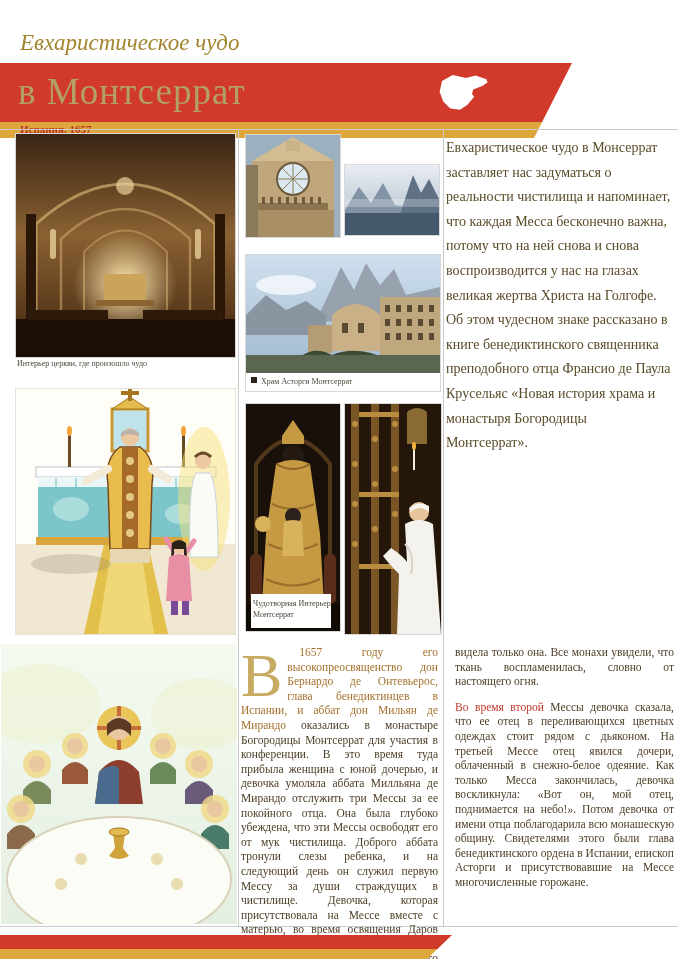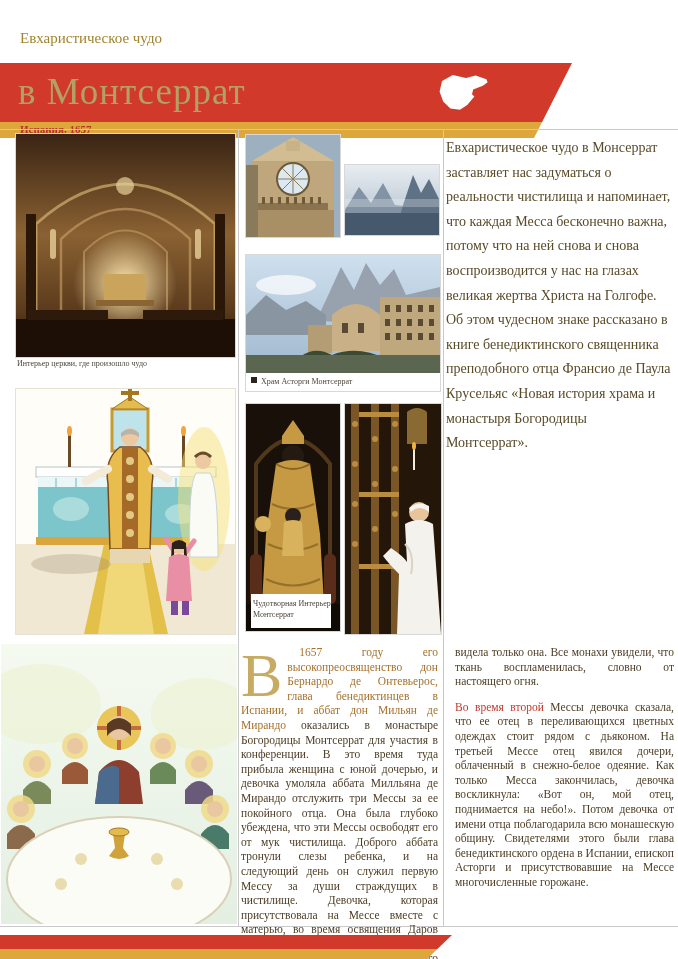--- a/index.html
+++ b/index.html
@@ -1,20 +1,20 @@
 <!DOCTYPE html>
 <html lang="ru"><head>
 <meta charset="utf-8">
 <style>
   html,body{margin:0;padding:0;background:#fff;}
   #page{position:relative;width:678px;height:959px;background:#fff;overflow:hidden;
         font-family:"Liberation Serif","DejaVu Serif",serif;}
   .abs{position:absolute;}
   
-  #eyebrow{left:20px;top:30px;font-size:15px;color:#a1842d;}
+  #eyebrow{left:20px;top:30px;font-size:23px;color:#a1842d;font-style:italic;}
   #banner{left:0;top:63px;width:572px;height:75px;
           clip-path:polygon(0 0,572px 0,534px 75px,0 75px);}
   #banner .red{width:100%;height:59px;background:#d13a2a;}
   #banner .gold{width:100%;height:16px;background:#dda73c;}
   #page-title{left:18px;top:70px;font-size:37px;color:#b3a066;letter-spacing:1px;}
   #page-subtitle{left:20px;top:123px;font-size:11px;font-weight:bold;color:#b8342a;}
   #spain{left:436px;top:68px;}
   
   .hrule{left:0;width:678px;height:1px;background:#c9c9c9;}
   .vrule{width:1px;top:129px;height:797px;background:#c9c9c9;}

